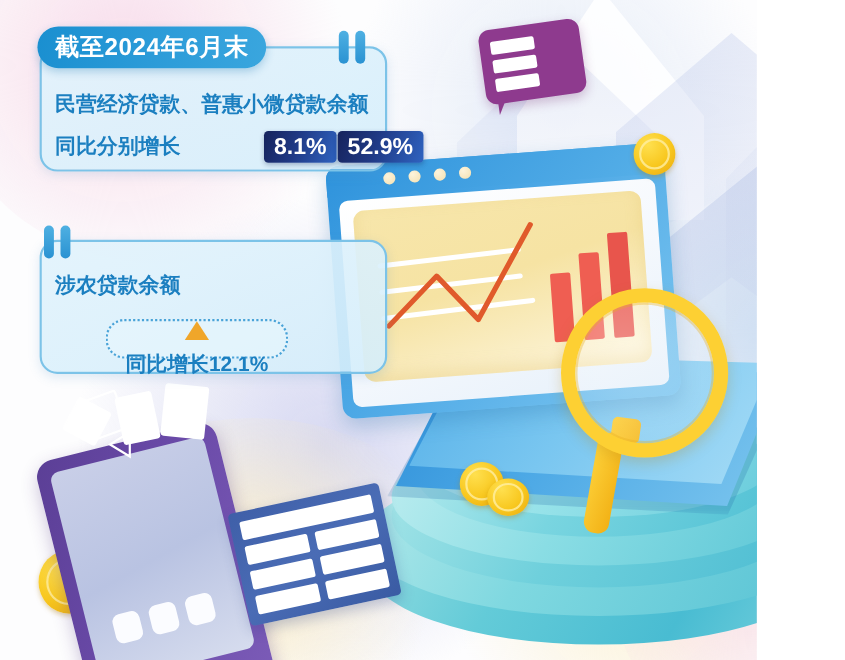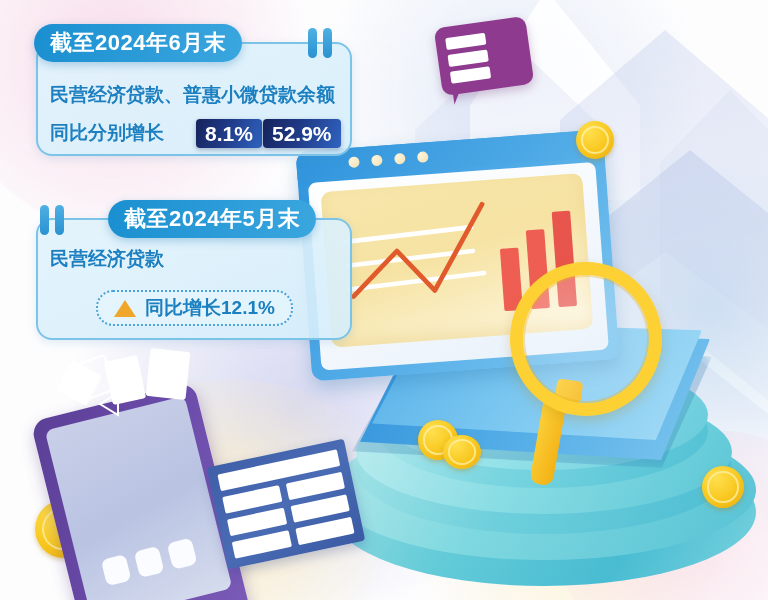--- a/index.html
+++ b/index.html
@@ -1,21 +1,21 @@
 <!DOCTYPE html>
 <html><head>
 <meta charset="utf-8">
 <style>
   html,body{margin:0;padding:0;}
   body{
     width:768px;height:600px;overflow:hidden;
     font-family:"Liberation Sans","DejaVu Sans",sans-serif;
     background:#ffffff;
   }
-  #stage{position:relative;width:768px;height:600px;overflow:hidden;background:#fdfdfe;}
+  #stage{position:relative;width:688px;height:600px;overflow:hidden;background:#fdfdfe;}
 
   
   .bg-layer{position:absolute;inset:0;}
   .blob{position:absolute;border-radius:50%;filter:blur(0.2px);}
 
   .bg-pinkTL{left:-40px;top:-60px;width:380px;height:300px;
     background:radial-gradient(circle at 40% 40%,rgba(247,214,230,.85),rgba(247,222,236,0) 70%);}
   .bg-lavC{left:60px;top:170px;width:470px;height:470px;
     background:radial-gradient(circle at 50% 50%,rgba(205,207,238,.80),rgba(214,214,240,0) 68%);}
   .bg-yelBL{left:40px;top:380px;width:380px;height:280px;
@@ -174,29 +174,29 @@
   .ticks2{left:40px;top:205px;}
 
   .line-cn{position:absolute;color:#1b7fc0;font-weight:bold;white-space:nowrap;}
   .c1-l1{left:50px;top:82px;font-size:19px;}
   .c1-l2{left:50px;top:120px;font-size:19px;}
   .c2-l1{left:50px;top:246px;font-size:19px;}
 
   .badge{display:inline-flex;align-items:center;justify-content:center;
     border-radius:4px;color:#fff;font-weight:bold;
     background:linear-gradient(110deg,#16235c 0%,#203a86 45%,#2f63c0 100%);
-    box-shadow:0 2px 5px rgba(20,35,90,.30);}
+    box-shadow:0 2px 5px rgba(20,35,90,.30);margin-left:44px;}
   .badge-pct{position:absolute;height:29px;padding:0 9px;font-size:21px;top:119px;}
   .b81{left:196px;}
   .b165{left:263px;}
   .badge-val{position:absolute;left:180px;top:243px;height:29px;padding:0 9px;font-size:20px;}
 
   .dotpill{position:absolute;left:96px;top:290px;height:32px;padding:0 16px;
     border:2px dotted #4aa3d8;border-radius:17px;
-    display:flex;align-items:center;gap:9px;background:rgba(232,246,253,.6);}
+    display:flex;align-items:center;gap:9px;background:rgba(232,246,253,.6);flex-direction:column;}
   .tri{width:0;height:0;border-left:11px solid transparent;border-right:11px solid transparent;
     border-bottom:17px solid #f0a62a;}
   .dp-text{color:#1b7fc0;font-weight:bold;font-size:19px;white-space:nowrap;}
 </style>
 </head>
 <body>
 
 <div id="stage">
 
   <div class="bg-layer">
@@ -353,23 +353,22 @@
   <div class="badge badge-pct b81">8.1%</div>
   <div class="badge badge-pct b165">52.9%</div>
 
   <div class="card card2"></div>
 
   <div class="ticks ticks2">
     <span class="tick"></span>
     <span class="tick"></span>
   </div>
 
-  <div class="pill-head pill2">截至2024年5月末</div>
-
-  <div class="line-cn c2-l1">民营经济贷款</div>
+
+  <div class="line-cn c2-l1">涉农贷款余额</div>
 
 
   <div class="dotpill">
     <span class="tri"></span>
     <span class="dp-text">同比增长12.1%</span>
   </div>
 
 </div>
 
 </body></html>

